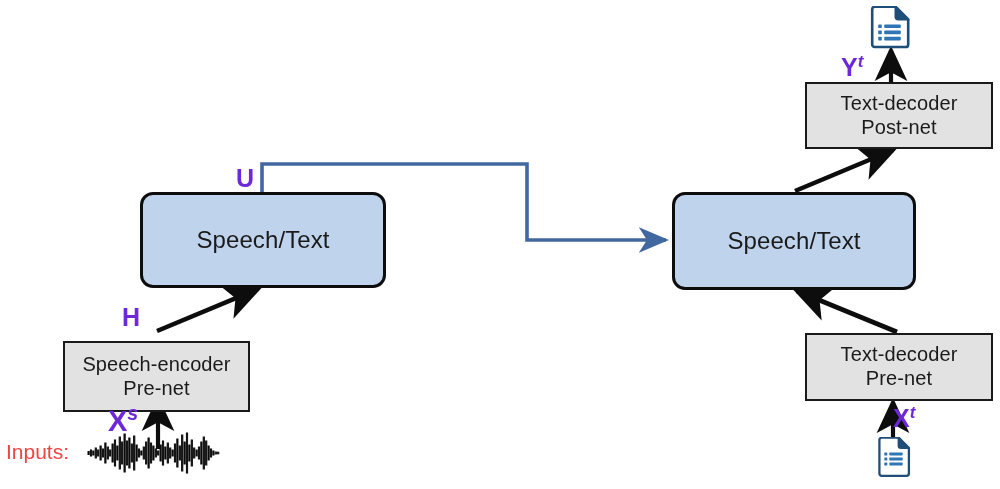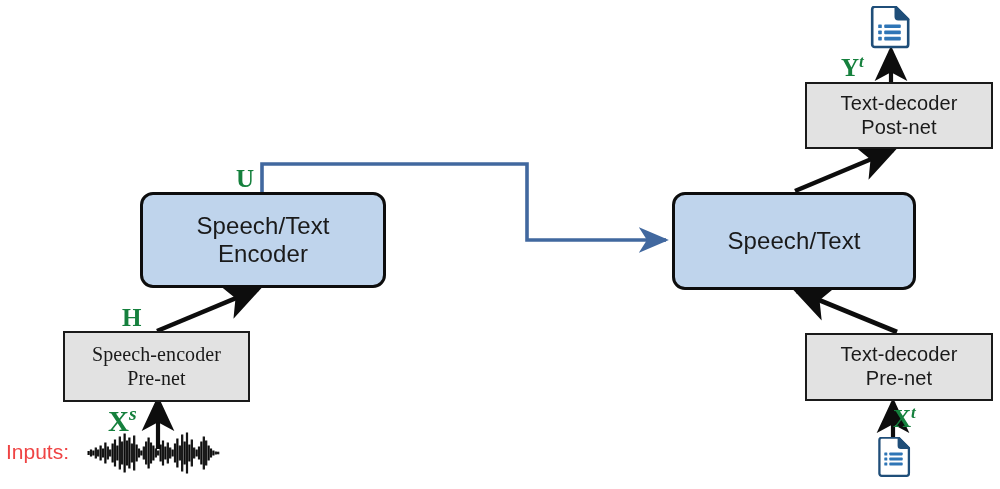--- a/index.html
+++ b/index.html
@@ -39,23 +39,23 @@
     font-size: 20px;
   }
   .box-blue {
     background: #bfd4ec;
     border: 3px solid #0d0d0d;
     border-radius: 13px;
     font-size: 24px;
   }
   .lbl {
     position: absolute;
-    font-family: Liberation Serif, serif;
+    font-family: Liberation Sans, sans-serif;
     font-weight: bold;
-    color: #15803d;
+    color: #6d28d9;
     white-space: nowrap;
     line-height: 1;
   }
   .lbl .sup {
     font-size: 0.68em;
     font-style: italic;
     font-weight: bold;
     vertical-align: super;
     letter-spacing: 0;
   }
@@ -91,28 +91,27 @@
 
   <line x1="897" y1="332" x2="797" y2="291" stroke="#0d0d0d" stroke-width="4.6" marker-end="url(#arrowBlack)"></line>
 
   <line x1="795" y1="191" x2="893" y2="150" stroke="#0d0d0d" stroke-width="4.6" marker-end="url(#arrowBlack)"></line>
 
   <line x1="891" y1="82" x2="891" y2="50" stroke="#0d0d0d" stroke-width="4.2" marker-end="url(#arrowBlack)"></line>
 
   <line x1="893" y1="445" x2="893" y2="402" stroke="#0d0d0d" stroke-width="4.2" marker-end="url(#arrowBlack)"></line>
 </svg>
 
-<div class="box box-gray" style="left:63px; top:331px; width:187px; height:71px;font-family:Liberation Serif, serif;">
+<div class="box box-gray" style="left:63px; top:341px; width:187px; height:71px;">
   <span class="ln">Speech-encoder</span>
   <span class="ln">Pre-net</span>
 </div>
 
 <div class="box box-blue" style="left:140px; top:192px; width:246px; height:96px;">
   <span class="ln">Speech/Text</span>
-  <span class="ln">Encoder</span>
 </div>
 
 <div class="box box-blue" style="left:672px; top:192px; width:244px; height:98px;">
   <span class="ln">Speech/Text</span>
 </div>
 
 <div class="box box-gray" style="left:805px; top:82px; width:188px; height:67px;">
   <span class="ln">Text-decoder</span>
   <span class="ln">Post-net</span>
 </div>

